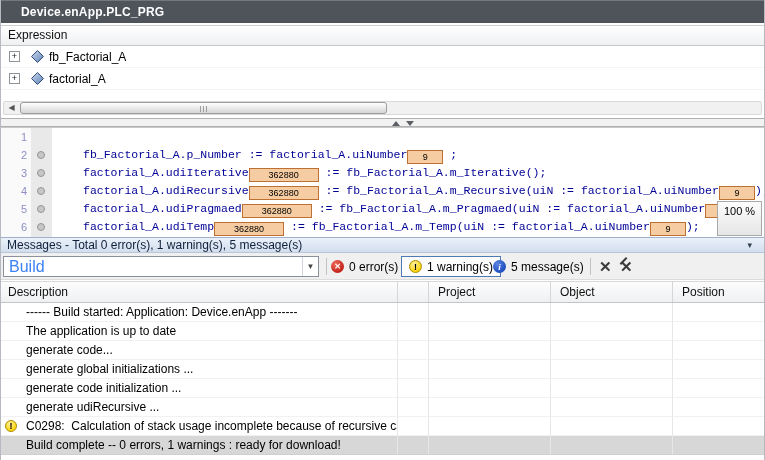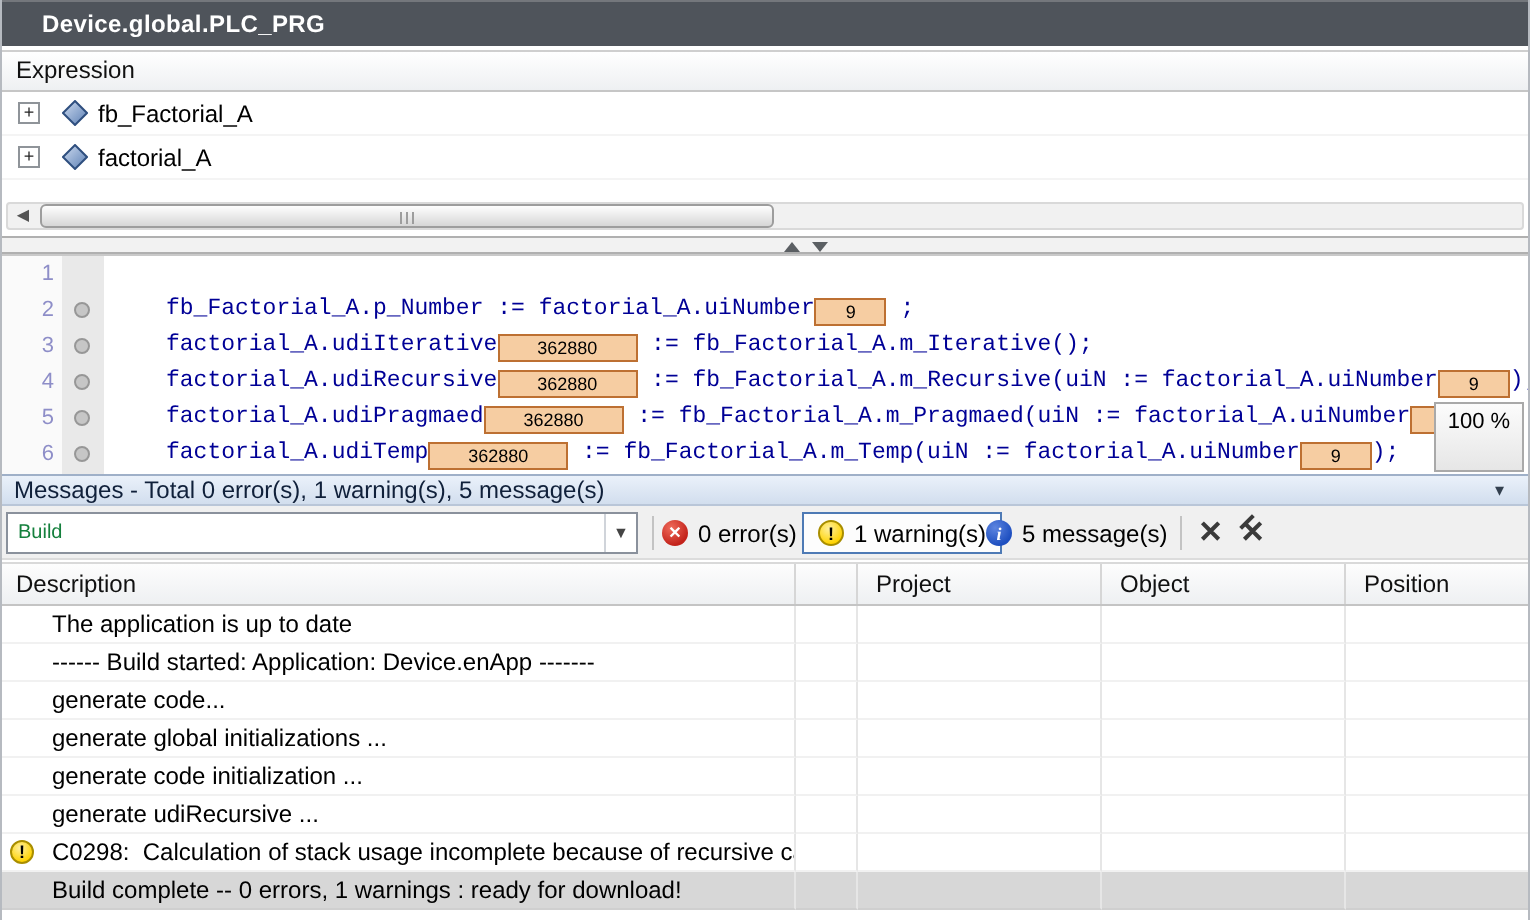--- a/index.html
+++ b/index.html
@@ -71,21 +71,21 @@
   #messages { position:absolute; top:237px; left:0; right:0; bottom:0; background:#fff; }
   #msg-caption { position:absolute; top:0; left:0; right:0; height:16px;
             background:linear-gradient(#eaf1fa,#d2deee); border-top:1px solid #9fb0c8;
             border-bottom:1px solid #b9c6d8; }
   #msg-caption .ctext { position:absolute; left:6px; font-size:12px; line-height:15px; color:#10203a; }
   #msg-caption .cArrow { position:absolute; right:12px; top:2px; font-size:9px; color:#33404f; }
   #msg-toolbar { position:absolute; top:16px; left:0; right:0; height:27px; background:#f0f0f0;
             border-bottom:1px solid #dcdcdc; }
   #filter-combo { position:absolute; left:2px; top:3px; width:316px; height:21px; background:#fff;
             border:1px solid #8a919c; }
-  #filter-combo .fval { position:absolute; left:5px; line-height:19px; font-size:10px; color:#15803d; }
+  #filter-combo .fval { position:absolute; left:5px; line-height:19px; font-size:16px; color:#3b82f6; }
   #filter-combo .fbtn { position:absolute; right:0; top:0; width:16px; height:19px;
             border-left:1px solid #d0d4da; color:#444; font-size:8px; text-align:center; line-height:19px; }
   .tb-sep { position:absolute; top:5px; width:1px; height:17px; background:#c3c3c3; }
   .tb-item { position:absolute; top:4px; height:19px; display:flex; align-items:center; gap:5px;
              font-size:12px; color:#000; }
   .tb-btn  { border:1px solid #4e7ab5; background:#fdfdfd; padding:0 7px; height:21px; top:3px; }
   .icon-circ { width:13px; height:13px; border-radius:50%; flex:0 0 13px;
              display:flex; align-items:center; justify-content:center; }
   .icon-error { background:radial-gradient(circle at 35% 30%, #ef6a5a, var(--error-red) 70%);
              color:#fff; font-size:8px; font-weight:bold; line-height:13px; }
@@ -127,21 +127,21 @@
   <svg width="0" height="0" style="position:absolute">
     <defs>
       <linearGradient id="varGrad" x1="0" y1="0" x2="1" y2="1">
         <stop offset="0" stop-color="#cfdcf0"></stop>
         <stop offset="1" stop-color="#5b7fb4"></stop>
       </linearGradient>
     </defs>
   </svg>
 
   <div id="titlebar">
-    <span class="ttext">Device.global.PLC_PRG</span>
+    <span class="ttext">Device.enApp.PLC_PRG</span>
   </div>
 
   <div id="watch-header">
     <span class="htext">Expression</span>
   </div>
 
   <div id="watch-tree">
       <div class="tree-row">
         <span class="expander">+</span>
         <svg width="13" height="13" class="var-icon">
@@ -261,28 +261,28 @@
     <div id="msg-table">
       <div id="msg-thead" class="t-grid">
         <div class="th">Description</div>
         <div class="th"></div>
         <div class="th">Project</div>
         <div class="th">Object</div>
         <div class="th">Position</div>
       </div>
       <div id="msg-rows">
           <div class="t-grid msg-row">
+            <div class="td msg-desc"><span>------ Build started: Application: Device.enApp -------</span></div>
+            <div class="td"></div>
+            <div class="td"></div>
+            <div class="td"></div>
+            <div class="td"></div>
+          </div>
+          <div class="t-grid msg-row">
             <div class="td msg-desc"><span>The application is up to date</span></div>
-            <div class="td"></div>
-            <div class="td"></div>
-            <div class="td"></div>
-            <div class="td"></div>
-          </div>
-          <div class="t-grid msg-row">
-            <div class="td msg-desc"><span>------ Build started: Application: Device.enApp -------</span></div>
             <div class="td"></div>
             <div class="td"></div>
             <div class="td"></div>
             <div class="td"></div>
           </div>
           <div class="t-grid msg-row">
             <div class="td msg-desc"><span>generate code...</span></div>
             <div class="td"></div>
             <div class="td"></div>
             <div class="td"></div>

